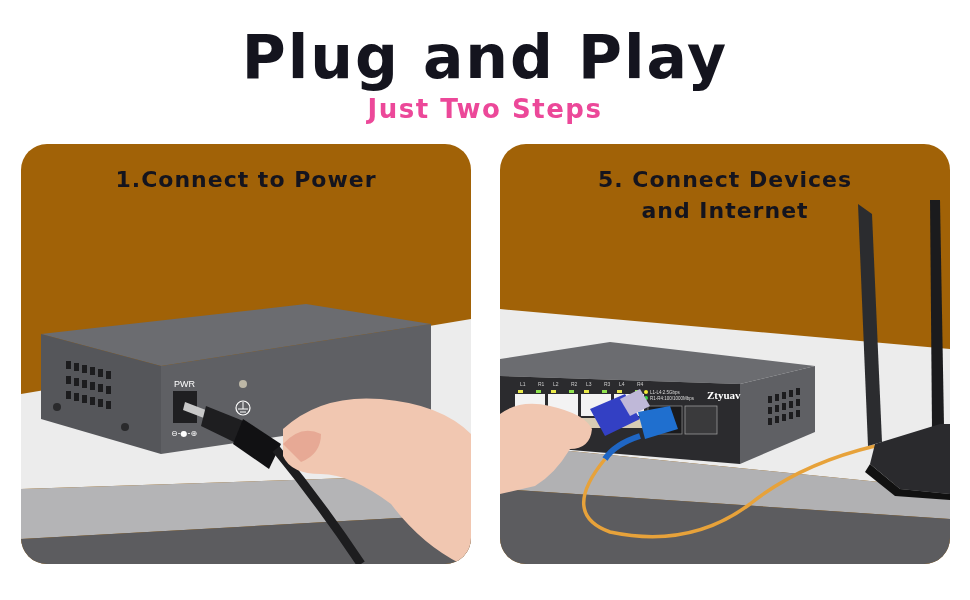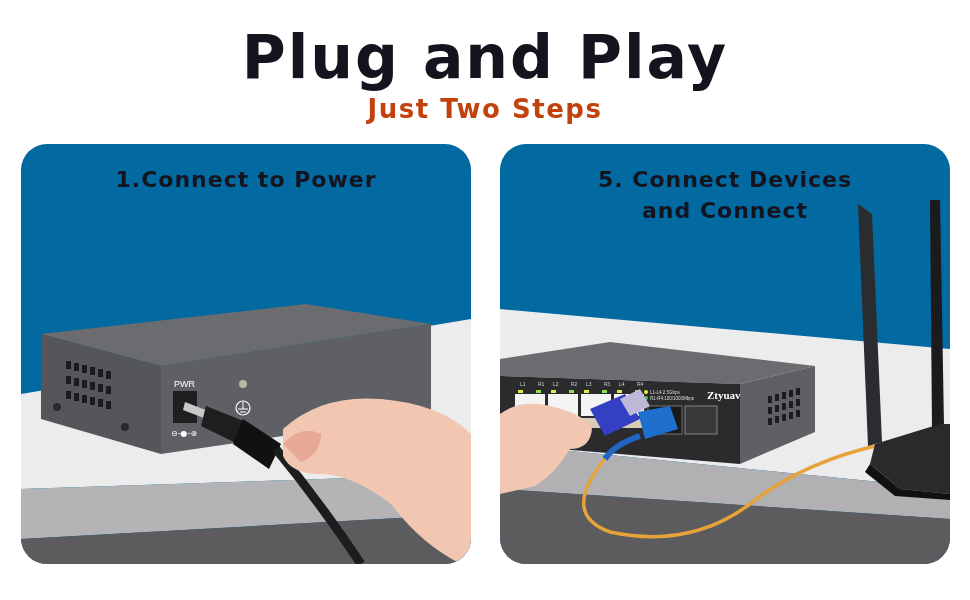--- a/index.html
+++ b/index.html
@@ -6,27 +6,27 @@
   html, body { width: 970px; height: 600px; background: #ffffff; overflow: hidden; }
   body { position: relative; font-family: "Liberation Sans", "DejaVu Sans", sans-serif; color: #14141e; }
 
   .title {
     position: absolute; left: 0; top: 22px; width: 970px; text-align: center;
     font-size: 60px; font-weight: 700; letter-spacing: 2px; color: #14141e;
     font-family: "DejaVu Sans", sans-serif;
   }
   .subtitle {
     position: absolute; left: 0; top: 94px; width: 970px; text-align: center;
-    font-size: 26px; font-weight: 700; letter-spacing: 1.5px; color: #c2410c;
+    font-size: 26px; font-weight: 700; letter-spacing: 1.5px; color: #ec4899;
     font-family: "DejaVu Sans", sans-serif;
   }
 
   .panel {
     position: absolute; top: 144px; width: 450px; height: 420px;
-    border-radius: 26px; overflow: hidden; background: #0369a1;
+    border-radius: 26px; overflow: hidden; background: #a16207;
   }
   .panel.left { left: 21px; }
   .panel.right { left: 500px; }
 
   .panel-title {
     position: absolute; left: 0; width: 100%; top: 20px; text-align: center;
     font-size: 22px; font-weight: 700; letter-spacing: 1px; line-height: 31px;
     color: #14141e; font-family: "DejaVu Sans", sans-serif; z-index: 5;
   }
 
@@ -97,21 +97,21 @@
     <g>
       <path d="M262,285 Q300,250 360,255 Q420,260 450,290 L450,420 L440,420 Q400,400 370,360 Q330,330 300,330 Q270,330 262,312 Z" fill="#f1c7b1"></path>
       <path d="M262,300 Q280,280 300,290 Q300,310 280,318 Z" fill="#e7a995"></path>
     </g>
   </svg>
 </div>
 
 <div class="panel right">
   <div class="panel-title">
     <div>5. Connect Devices</div>
-    <div>and Connect</div>
+    <div>and Internet</div>
   </div>
   <svg class="scene" viewBox="0 0 450 420">
 
     <polygon points="0,165 450,205 450,345 0,300" fill="#ececec"></polygon>
     <polygon points="0,300 450,345 450,375 0,345" fill="#b1b1b3"></polygon>
     <polygon points="0,345 450,375 450,420 0,420" fill="#5c5c5f"></polygon>
 
     <g>
       <polygon points="0,215 110,198 315,222 240,240 0,232" fill="#6b6c70"></polygon>
       <polygon points="0,232 240,240 240,320 0,300" fill="#2b2b2e"></polygon>

